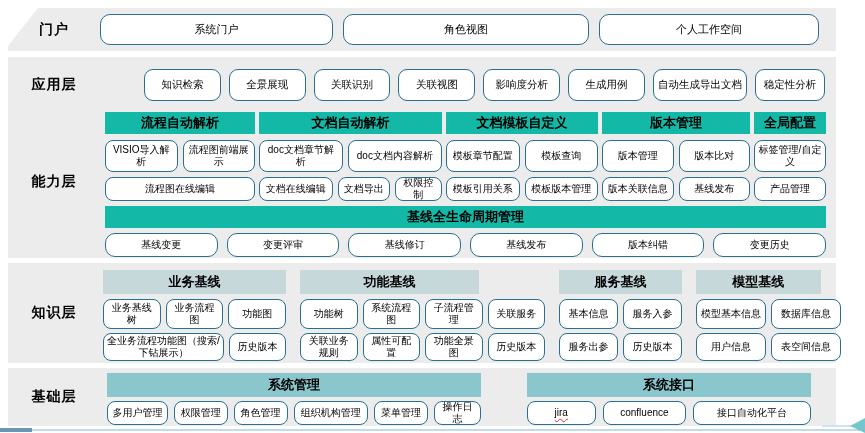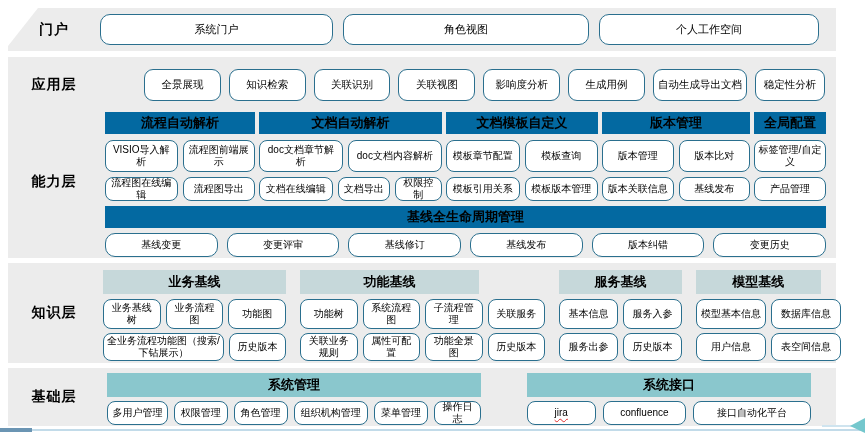--- a/index.html
+++ b/index.html
@@ -36,21 +36,21 @@
   #row-app .btn { height:32px; border-radius:9px; font-size:10.5px; }
 
   
   .cap-wrap { padding:6px 0 0 5px; display:flex; flex-direction:column; }
   .cap-groups { display:flex; gap:4px; }
   .cap-group { display:flex; flex-direction:column; flex:none; }
   .group-header {
     height:22px; display:flex; align-items:center; justify-content:center;
     font-weight:bold; font-size:13px;
   }
-  .hdr-blue { background:#0369a1; }
+  .hdr-blue { background:#14b8a6; }
   .hdr-grayteal { background:#c6d8da; }
   .hdr-teal { background:#8ac7cd; }
   .btn-row { display:flex; gap:5px; }
   .cap-group .btn-row1 { margin-top:6px; height:32px; }
   .cap-group .btn-row2 { margin-top:5px; height:24px; }
   .cap-group .btn { flex:1; }
   .cap-baseline-hdr { margin-top:5px; height:22px; }
   .cap-baseline-row { display:flex; gap:9px; margin-top:5px; height:24px; }
   .cap-baseline-row .btn { flex:1;border-radius:10px; }
 
@@ -95,22 +95,22 @@
         <div class="btn btn-lg" style="flex:0 0 246px">角色视图</div>
         <div class="btn btn-lg" style="flex:0 0 220px">个人工作空间</div>
       </div>
     </div>
   </div>
 
   <div class="layer-row" id="row-app">
     <div class="layer-label">应用层</div>
     <div class="layer-content">
       <div class="hrow">
+        <div class="btn" style="flex:1">知识检索</div>
         <div class="btn" style="flex:1">全景展现</div>
-        <div class="btn" style="flex:1">知识检索</div>
         <div class="btn" style="flex:1">关联识别</div>
         <div class="btn" style="flex:1">关联视图</div>
         <div class="btn" style="flex:1">影响度分析</div>
         <div class="btn" style="flex:1">生成用例</div>
         <div class="btn" style="flex:1.25">自动生成导出文档</div>
         <div class="btn" style="flex:0.9">稳定性分析</div>
       </div>
     </div>
   </div>
 
@@ -121,21 +121,20 @@
         <div class="cap-groups">
 
           <div class="cap-group" style="width:150px">
             <div class="group-header hdr-blue">流程自动解析</div>
             <div class="btn-row btn-row1">
               <div class="btn">VISIO导入解析</div>
               <div class="btn">流程图前端展示</div>
             </div>
             <div class="btn-row btn-row2">
               <div class="btn">流程图在线编辑</div>
-              <div class="btn">流程图导出</div>
             </div>
           </div>
 
           <div class="cap-group" style="width:183px">
             <div class="group-header hdr-blue">文档自动解析</div>
             <div class="btn-row btn-row1">
               <div class="btn" style="flex:0.92">doc文档章节解析</div>
               <div class="btn" style="flex:1.05">doc文档内容解析</div>
             </div>
             <div class="btn-row btn-row2">

